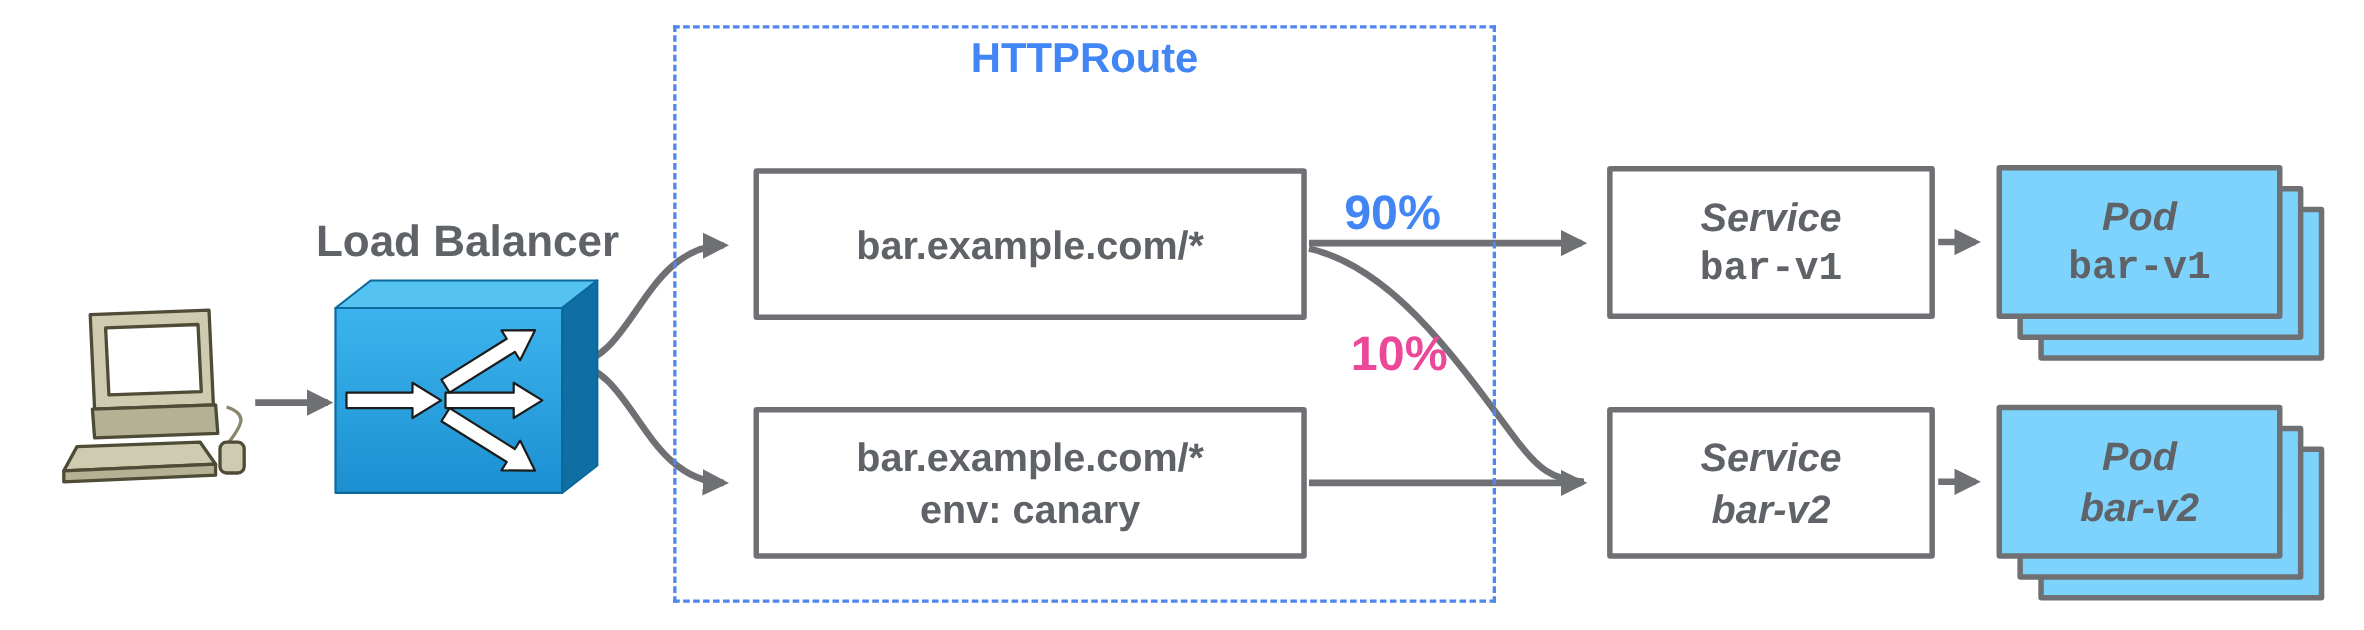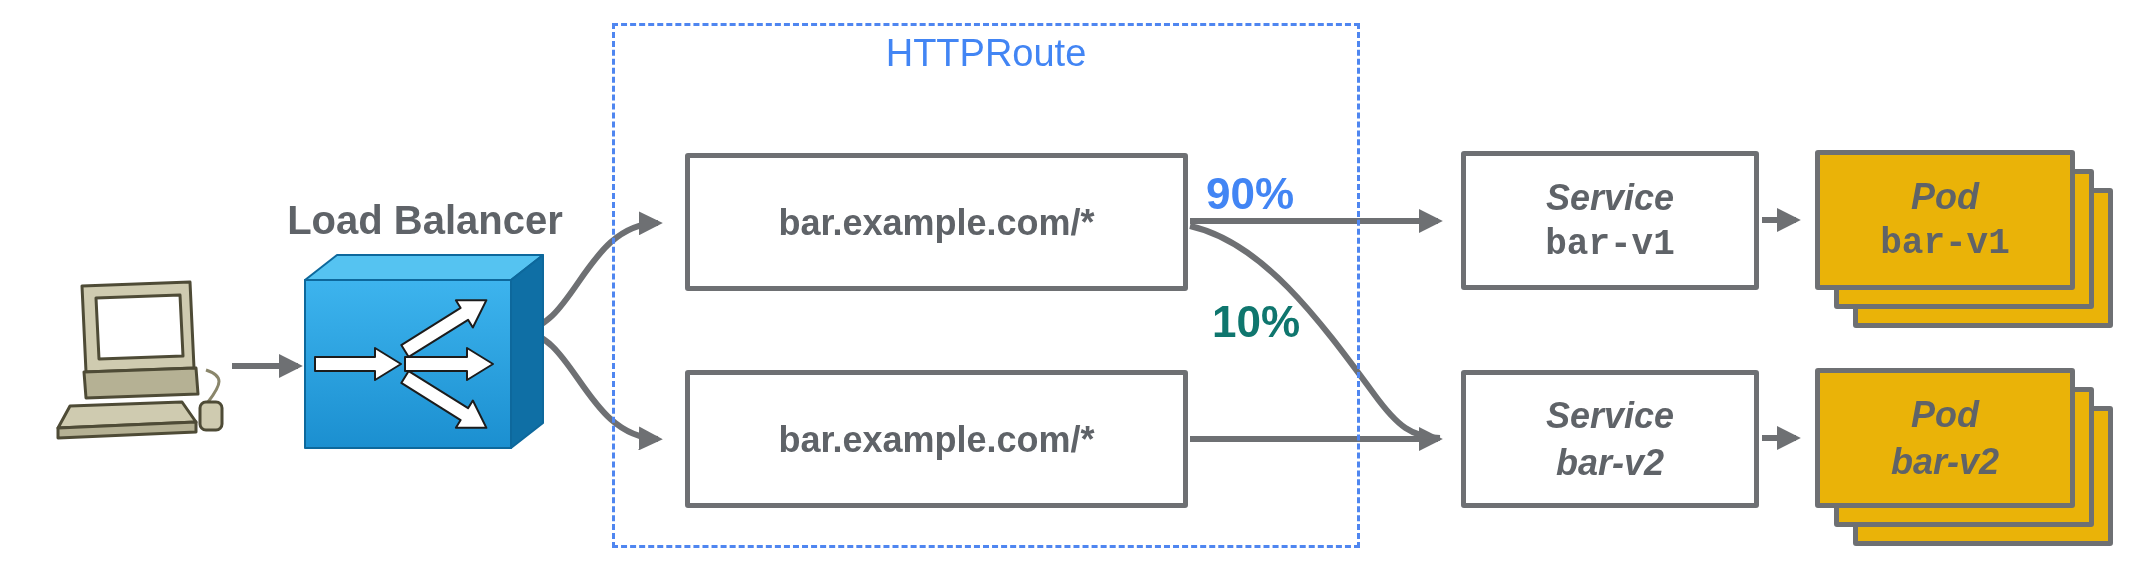--- a/index.html
+++ b/index.html
@@ -20,50 +20,50 @@
   .txt-gray{color:#5f6368;font-style:italic;}
   .txt-blue{color:#4285f4;font-family:Liberation Mono, monospace;}
   .txt-green{color:#34a853;font-style:italic;}
   
   .route-group{
     position:absolute;left:612px;top:23px;width:748px;height:525px;
     border:3px dashed #4f86f0;box-sizing:border-box;
   }
   .route-title{
     position:absolute;left:612px;top:30px;width:748px;text-align:center;
-    font-weight:normal;font-size:38px;line-height:46px;color:#4285f4;
+    font-weight:bold;font-size:38px;line-height:46px;color:#4285f4;
   }
   
   #rule-primary{left:685px;top:153px;width:503px;height:138px;}
   #rule-canary{left:685px;top:370px;width:503px;height:138px;}
   
   #service-v1{left:1461px;top:151px;width:298px;height:139px;}
   #service-v2{left:1461px;top:370px;width:298px;height:138px;}
   
   .pod-stack{position:absolute;width:298px;height:178px;}
   #pod-stack-v1{left:1815px;top:150px;}
   #pod-stack-v2{left:1815px;top:368px;}
   .pod-card{
-    position:absolute;width:260px;height:140px;background:#eab308;
+    position:absolute;width:260px;height:140px;background:#7dd3fc;
     border:5px solid #6e7073;border-radius:3px;box-sizing:border-box;
   }
   .pod-card.back2{left:38px;top:38px;}
   .pod-card.back1{left:19px;top:19px;}
   .pod-card.front{
     left:0;top:0;display:flex;flex-direction:column;align-items:center;justify-content:center;text-align:center;
   }
   .pod-card.front .line{font-weight:bold;font-size:36px;line-height:47px;color:#5f6368;white-space:nowrap;}
   
   .lb-label{
     position:absolute;left:280px;top:150px;width:290px;text-align:center;
     font-weight:bold;font-size:40px;color:#5f6368;white-space:nowrap;margin-top:48px;
   }
-  .pct{position:absolute;font-weight:bold;font-size:44px;line-height:44px;white-space:nowrap;}
+  .pct{position:absolute;font-weight:bold;font-size:44px;line-height:44px;white-space:nowrap;margin-left:16px;}
   #pct-90{left:1206px;top:172px;color:#4285f4;}
-  #pct-10{left:1212px;top:300px;color:#0f766e;}
+  #pct-10{left:1212px;top:300px;color:#ec4899;}
   
   #client-icon{left:50px;top:272px;width:185px;height:182px;}
   #lb-icon{left:303px;top:252px;width:242px;height:200px;}
 </style>
 </head>
 <body>
 
 <div id="canvas">
 
   <svg id="connectors" viewBox="0 0 2149 573" xmlns="http://www.w3.org/2000/svg">
@@ -121,20 +121,21 @@
   <div class="route-group"></div>
   <div class="route-title">
     <div>HTTPRoute</div>
   </div>
 
   <div class="node" id="rule-primary">
     <div class="line">bar.example.com/*</div>
   </div>
   <div class="node" id="rule-canary">
     <div class="line">bar.example.com/*</div>
+    <div class="line">env: canary</div>
   </div>
 
   <div class="pct" id="pct-90">90%</div>
   <div class="pct" id="pct-10">10%</div>
 
   <div class="node" id="service-v1">
     <div class="line txt-gray">Service</div>
     <div class="line txt-blue">bar-v1</div>
   </div>
   <div class="node" id="service-v2">

